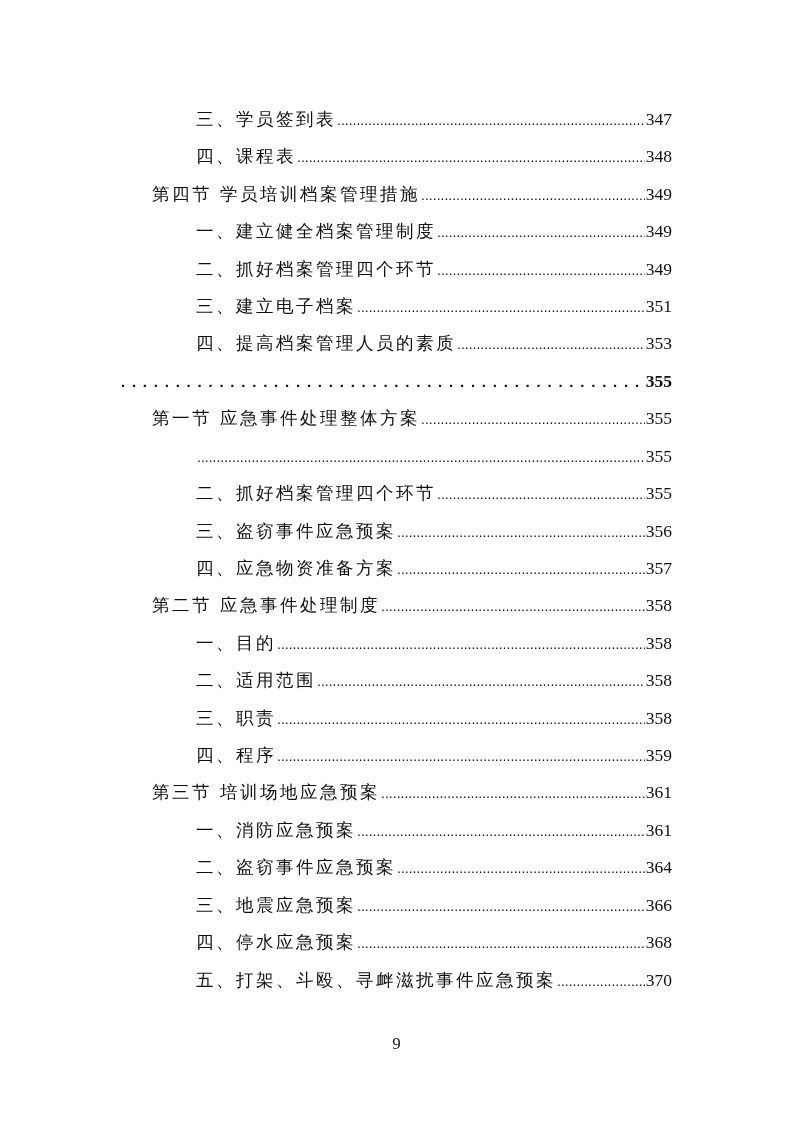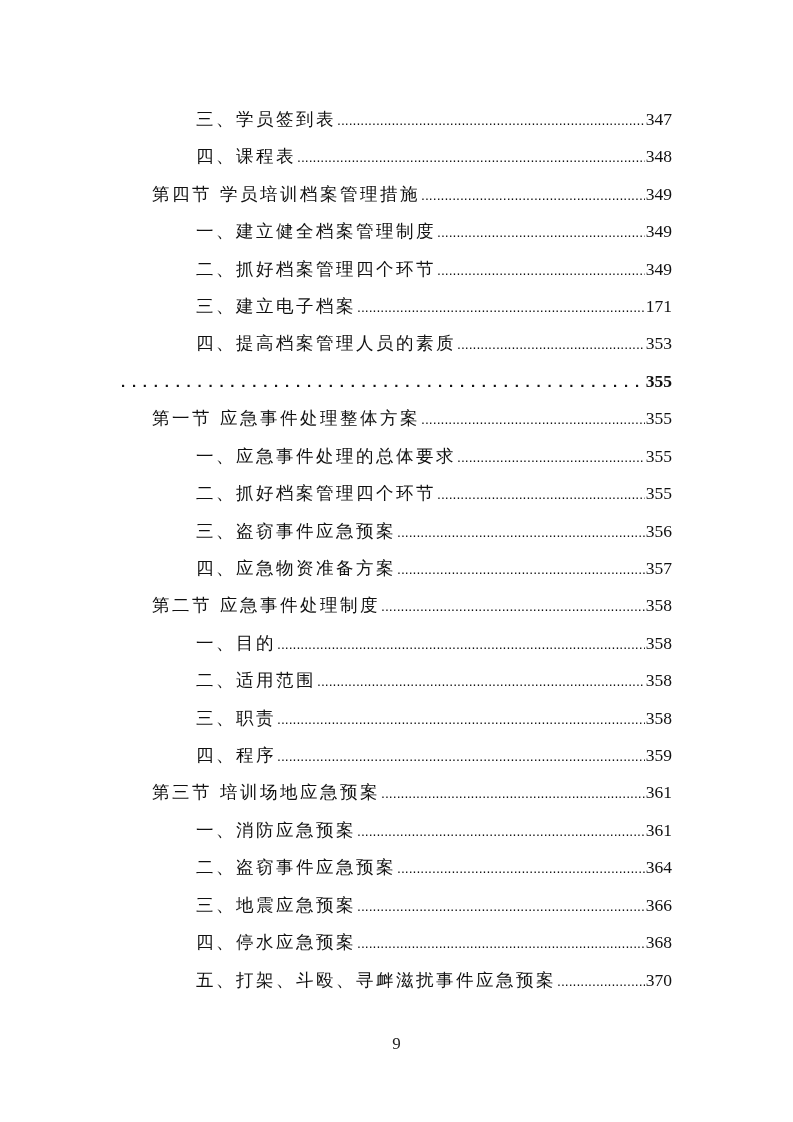--- a/index.html
+++ b/index.html
@@ -103,38 +103,37 @@
     <span class="toc-page">349</span>
   </div>
   <div class="toc-line level-item" style="top:155px">
     <span class="toc-text">二、抓好档案管理四个环节</span>
     <span class="toc-dots"></span>
     <span class="toc-page">349</span>
   </div>
   <div class="toc-line level-item" style="top:192px">
     <span class="toc-text">三、建立电子档案</span>
     <span class="toc-dots"></span>
-    <span class="toc-page">171</span>
+    <span class="toc-page">351</span>
   </div>
   <div class="toc-line level-item" style="top:229px">
     <span class="toc-text">四、提高档案管理人员的素质</span>
     <span class="toc-dots"></span>
     <span class="toc-page">353</span>
   </div>
   <div class="toc-line level-chapter" style="top:267px">
     <span class="toc-dots"></span>
     <span class="toc-page">355</span>
   </div>
   <div class="toc-line level-section" style="top:304px">
     <span class="toc-text">第一节 应急事件处理整体方案</span>
     <span class="toc-dots"></span>
     <span class="toc-page">355</span>
   </div>
   <div class="toc-line level-item" style="top:342px">
-    <span class="toc-text">一、应急事件处理的总体要求</span>
     <span class="toc-dots"></span>
     <span class="toc-page">355</span>
   </div>
   <div class="toc-line level-item" style="top:379px">
     <span class="toc-text">二、抓好档案管理四个环节</span>
     <span class="toc-dots"></span>
     <span class="toc-page">355</span>
   </div>
   <div class="toc-line level-item" style="top:417px">
     <span class="toc-text">三、盗窃事件应急预案</span>

